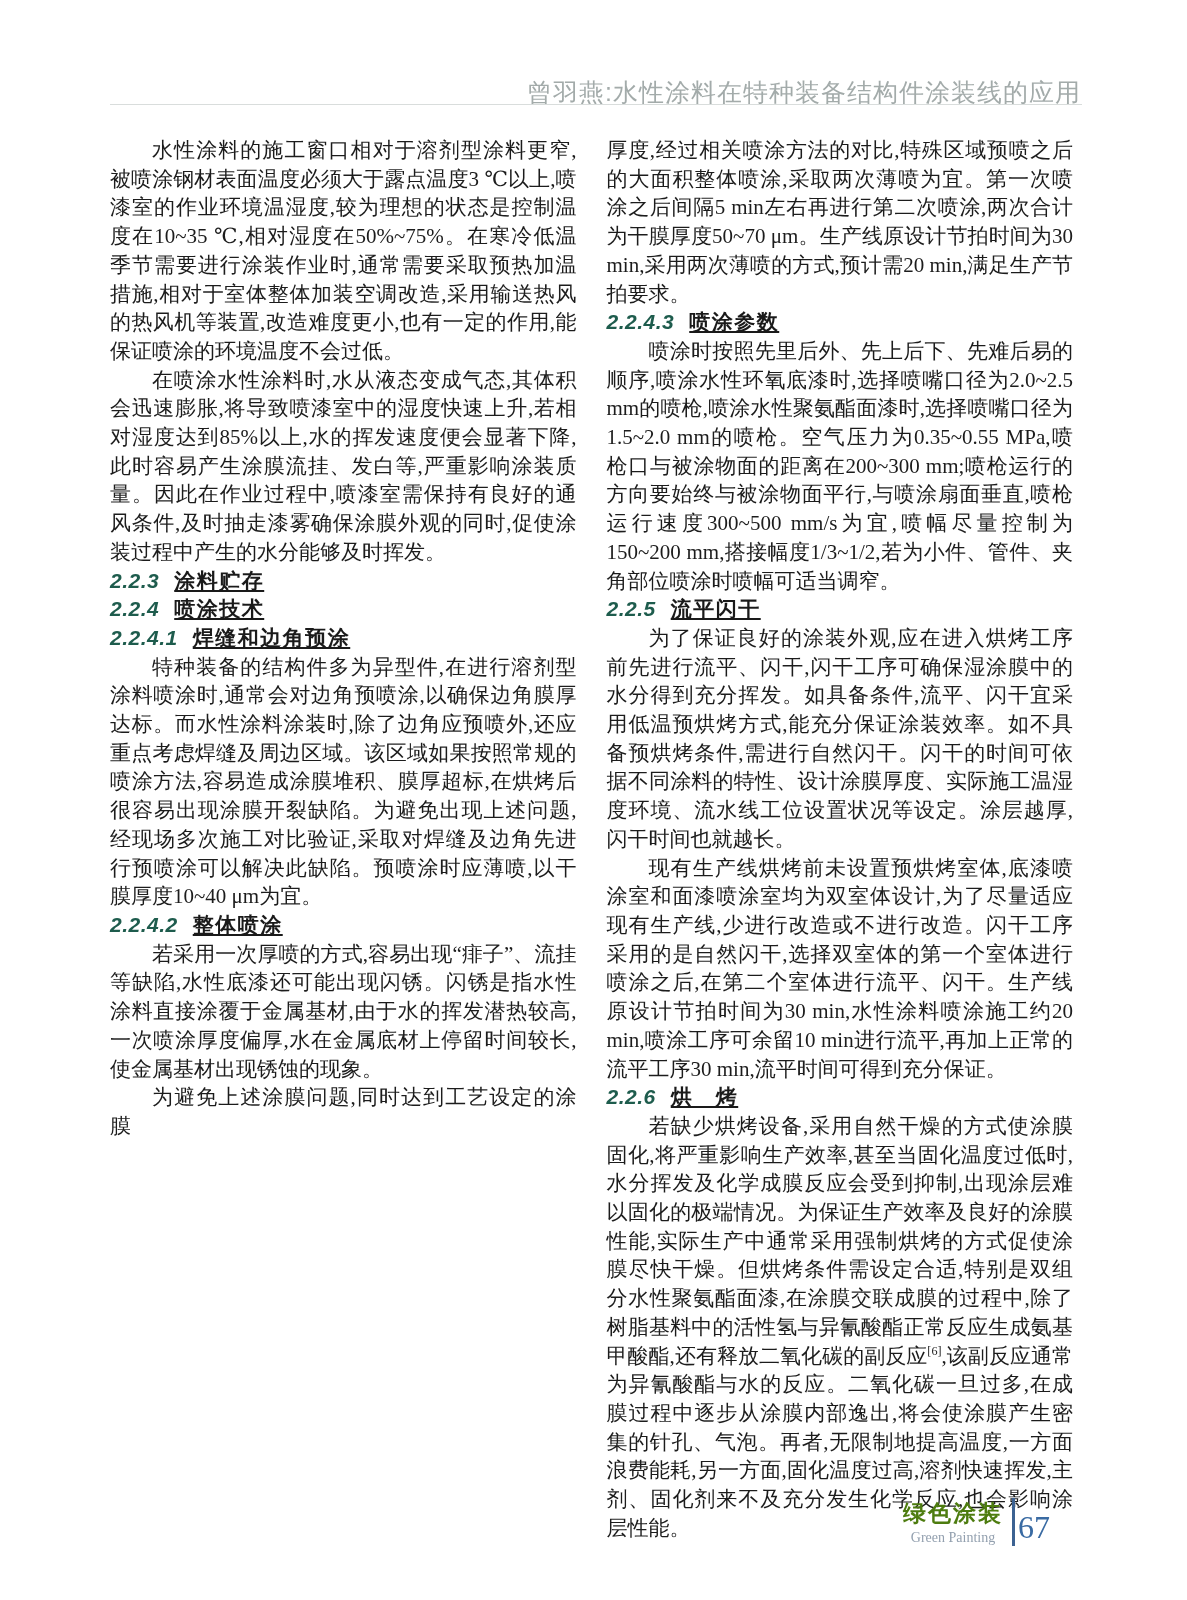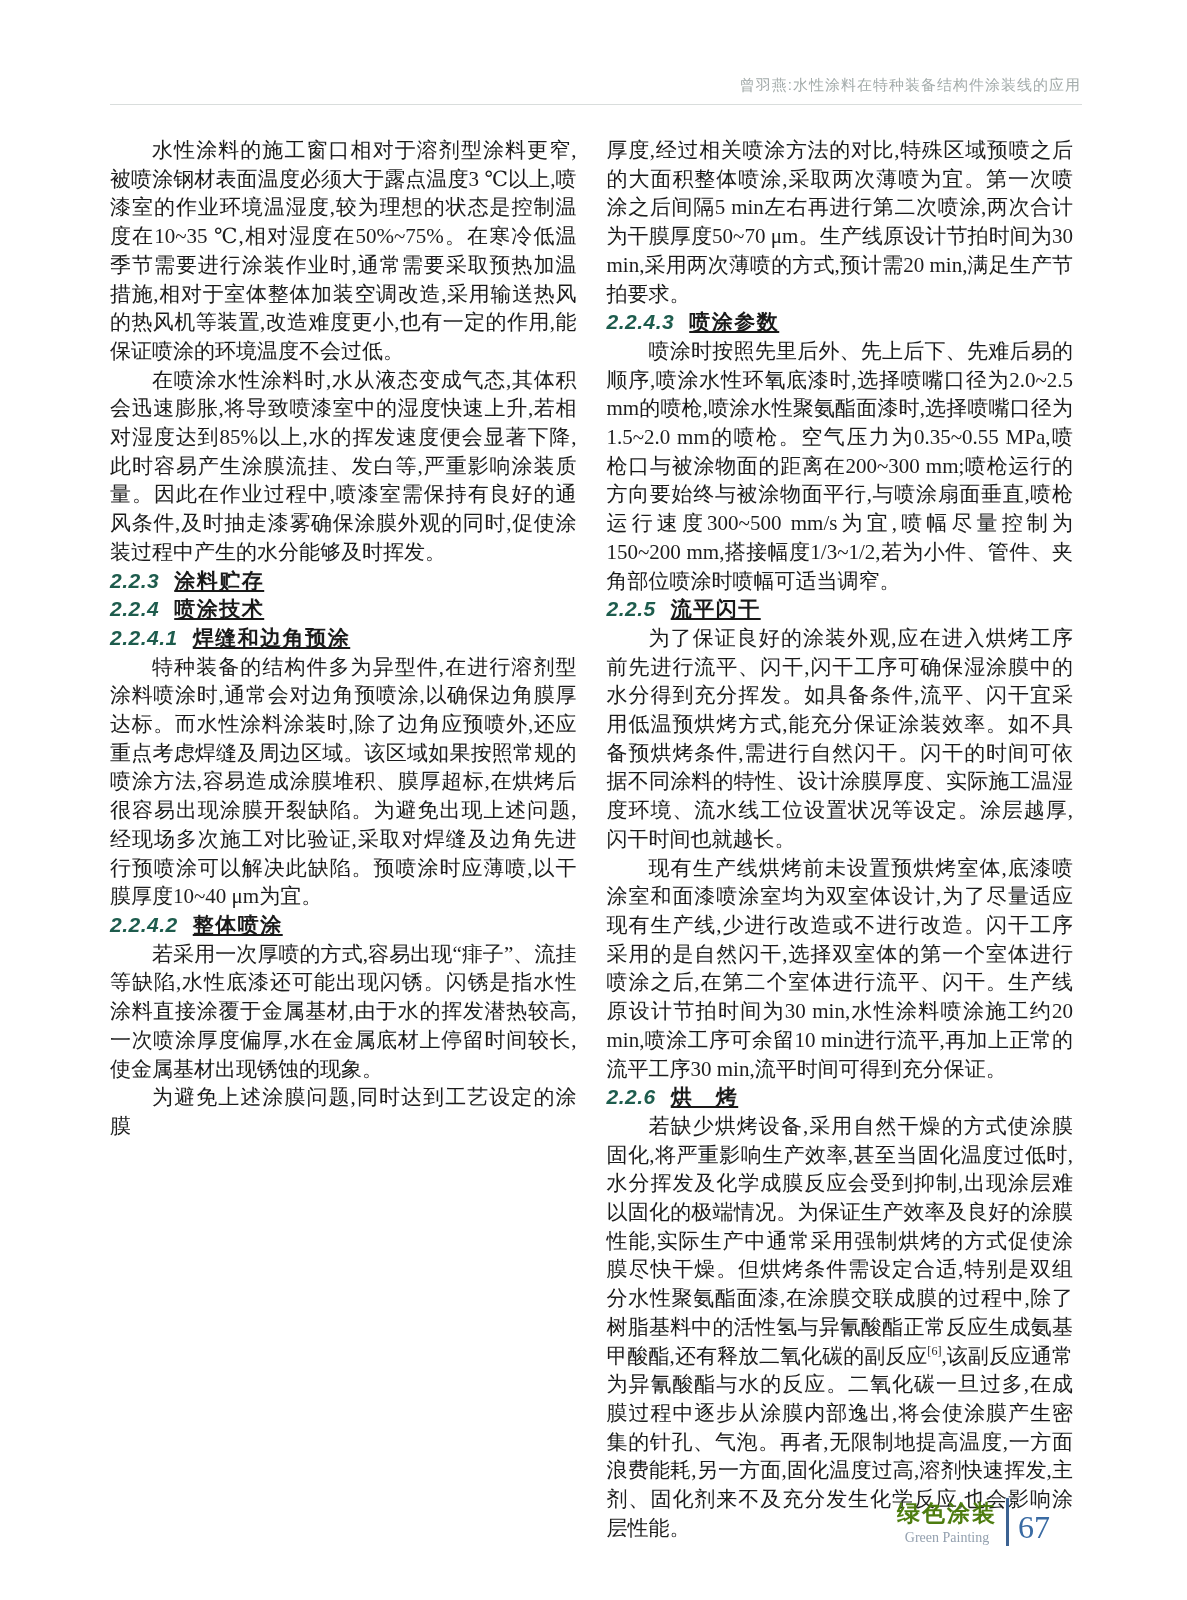--- a/index.html
+++ b/index.html
@@ -8,21 +8,21 @@
     width:1187px;height:1600px;
     margin:0 auto;
     background:#ffffff;
     overflow:hidden;
     font-family:"Liberation Serif","DejaVu Serif",serif;
   }
   .running-title{
     position:absolute;
     top:76px;right:106px;
     font-family:"Liberation Sans","DejaVu Sans",sans-serif;
-    font-size:15px;
+    font-size:25px;
     letter-spacing:1px;
     color:#a3abaa;
     white-space:nowrap;
   }
   .head-rule{
     position:absolute;
     top:104px;left:110px;
     width:972px;height:1px;
     background:#d9dddc;
   }
@@ -68,21 +68,21 @@
     font-family:"Liberation Serif","DejaVu Serif",serif;
     font-size:14px;
     color:#93a0af;
     margin-top:1px;
   }
   .footer-bar{width:3px;height:48px;background:#3c6292;}
   .page-num{
     font-family:"Liberation Serif","DejaVu Serif",serif;
     font-size:32px;
     color:#3a6ba3;
-    padding:10px 0 0 9px;
+    padding:10px 0 0 3px;
   }
 </style>
 </head>
 <body>
 
 <div class="page">
 
   <div class="running-title">曾羽燕:水性涂料在特种装备结构件涂装线的应用</div>
 
   <div class="head-rule"></div>

